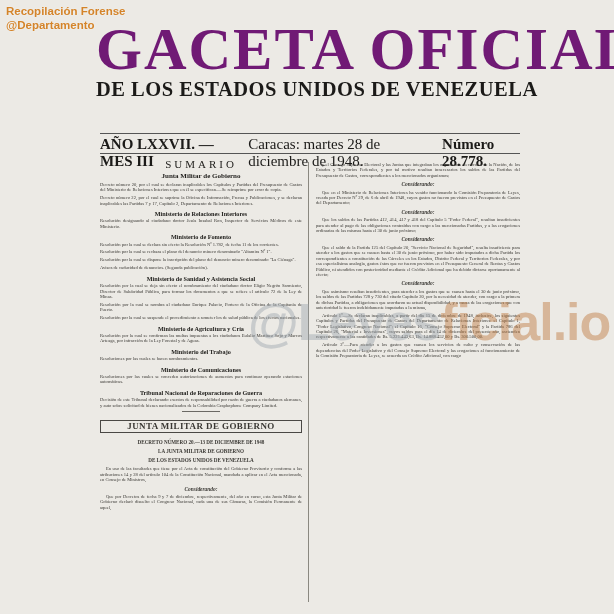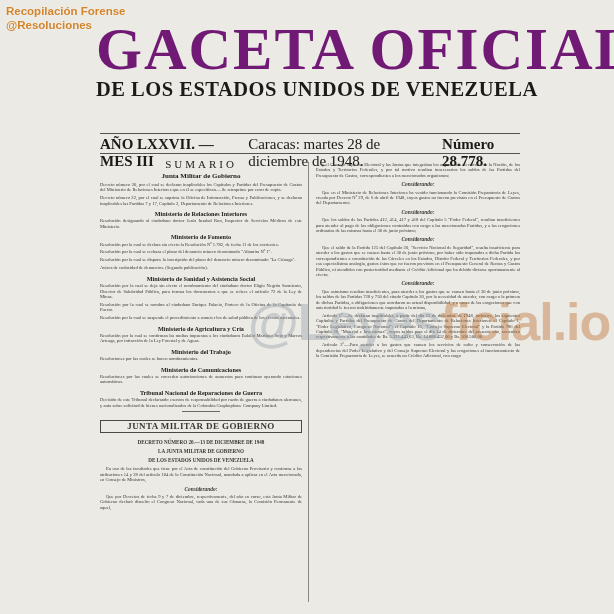--- a/index.html
+++ b/index.html
@@ -139,21 +139,21 @@
   }
   .p{margin:0 0 2.5px 0;text-indent:6px;}
 </style>
 </head>
 <body>
 
 <div class="page">
 
   <div class="wm-left">
     <div>Recopilación Forense</div>
-    <div>@Resoluciones</div>
+    <div>@Departamento</div>
   </div>
 
   <div class="wm-big">
     <span>@Leyes</span><span class="wm-dot">ficial.io</span>
   </div>
 
   <div class="masthead">
     <div class="title">GACETA OFICIAL</div>
     <div class="subtitle">DE LOS ESTADOS UNIDOS DE VENEZUELA</div>
   </div>

